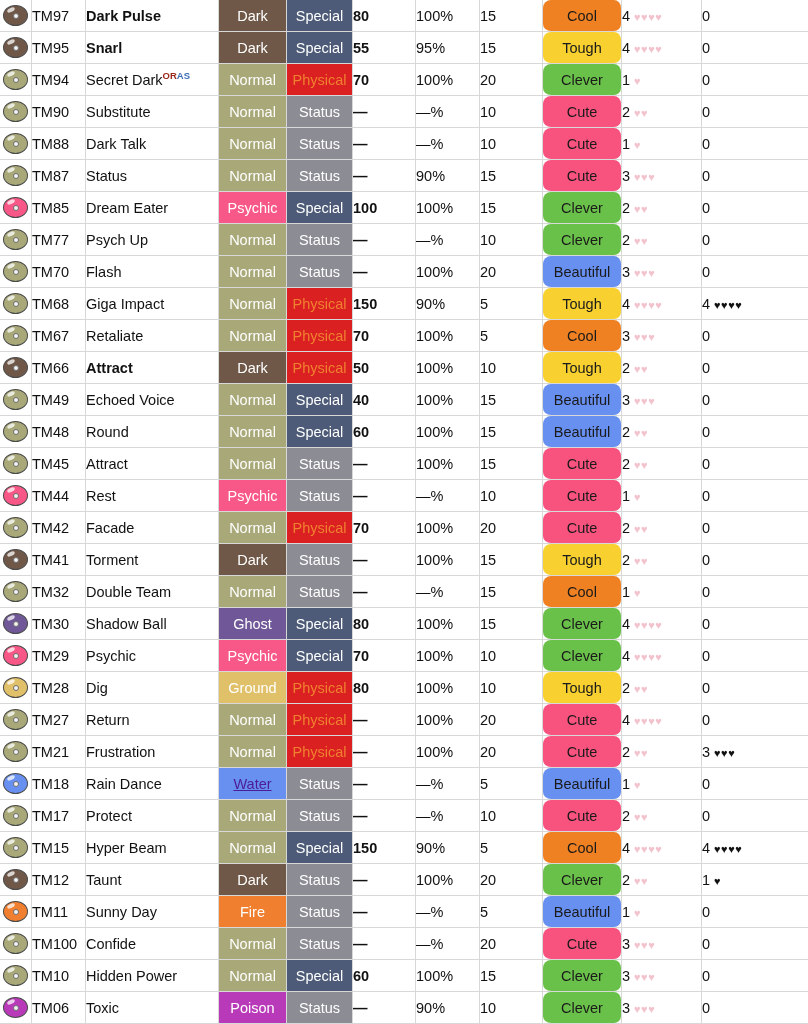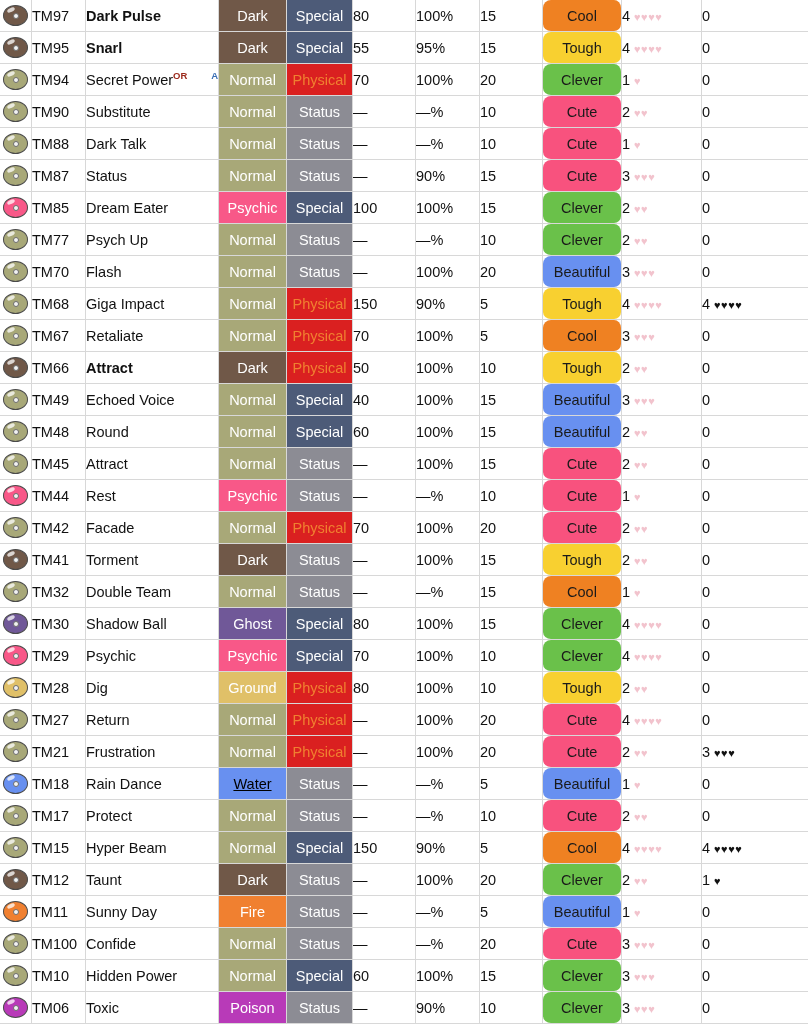--- a/index.html
+++ b/index.html
@@ -30,21 +30,21 @@
     overflow: hidden;
   }
   #move-table tr td:last-child { border-right: none; }
 
   
   .c-icon    { width: 31px;  }
   .c-num     { width: 53px;  }
   .c-name    { width: 132px; }
   .c-type    { width: 67px;  }
   .c-cat     { width: 65px;  }
-  .c-power   { width: 62px;  }
+  .c-power   { width: 62px; font-weight: bold;  }
   .c-acc     { width: 63px;  }
   .c-pp      { width: 62px;  }
   .c-contest { width: 78px; border-radius: 8px;  }
   .c-appeal  { width: 79px;  }
   .c-jam     { width: 116px; }
 
   .c-icon { border-right: 1px solid #e2e2e2; text-align: center; }
   .c-num, .c-name, .c-power, .c-acc, .c-pp, .c-appeal, .c-jam { padding-left: 5px; }
   .c-type, .c-cat, .c-contest { text-align: center; }
 
@@ -64,21 +64,21 @@
   }
   .name-bold { font-weight: bold; }
 
   .sup-oras {
     font-size: 9.5px;
     font-weight: bold;
     vertical-align: super;
     line-height: 0;
   }
   .sup-or { color: #9c2a1c; }
-  .sup-as { color: #3b6fb5; padding-left: 24px; }
+  .sup-as { color: #3b6fb5; }
 
   .hearts-appeal { color: #f2c3cd; font-size: 11px; letter-spacing: 0.5px; margin-left: 4px; }
   .hearts-jam    { color: #111111; font-size: 11px; letter-spacing: 0.5px; margin-left: 4px; }
 
   
   .disc {
     width: 25px; height: 21px;
     display: inline-block;
     position: relative;
     vertical-align: middle;
@@ -145,21 +145,21 @@
         <td class="c-pp">15</td>
         <td class="c-contest">
           <div class="fill" style="background: rgb(248, 208, 48); color: rgb(26, 26, 26);">Tough</div>
         </td>
         <td class="c-appeal"><span>4</span><span class="hearts-appeal">♥♥♥♥</span></td>
         <td class="c-jam"><span>0</span></td>
       </tr>
       <tr>
         <td class="c-icon"><span class="disc"><span class="outer" style="background: rgb(168, 168, 120);"></span><span class="shine"></span><span class="hole"></span></span></td>
         <td class="c-num">TM94</td>
-        <td class="c-name"><span>Secret Power</span><span class="sup-oras"><span class="sup-or">OR</span><span class="sup-as">AS</span></span></td>
+        <td class="c-name"><span>Secret Dark</span><span class="sup-oras"><span class="sup-or">OR</span><span class="sup-as">AS</span></span></td>
         <td class="c-type">
           <div class="fill" style="background: rgb(168, 168, 120); color: rgb(255, 255, 255);">Normal</div>
         </td>
         <td class="c-cat">
           <div class="fill" style="background: rgb(218, 32, 32); color: rgb(240, 128, 48);">Physical</div>
         </td>
         <td class="c-power">70</td>
         <td class="c-acc">100%</td>
         <td class="c-pp">20</td>
         <td class="c-contest">
@@ -565,21 +565,21 @@
           <div class="fill" style="background: rgb(248, 82, 126); color: rgb(26, 26, 26);">Cute</div>
         </td>
         <td class="c-appeal"><span>2</span><span class="hearts-appeal">♥♥</span></td>
         <td class="c-jam"><span>3</span><span class="hearts-jam">♥♥♥</span></td>
       </tr>
       <tr>
         <td class="c-icon"><span class="disc"><span class="outer" style="background: rgb(104, 144, 240);"></span><span class="shine"></span><span class="hole"></span></span></td>
         <td class="c-num">TM18</td>
         <td class="c-name"><span>Rain Dance</span></td>
         <td class="c-type">
-          <div class="fill" style="background: rgb(104, 144, 240); color: #000000; text-decoration: underline;">Water</div>
+          <div class="fill" style="background: rgb(104, 144, 240); color: #4c1d95; text-decoration: underline;">Water</div>
         </td>
         <td class="c-cat">
           <div class="fill" style="background: rgb(140, 140, 148); color: rgb(255, 255, 255);">Status</div>
         </td>
         <td class="c-power">—</td>
         <td class="c-acc">—%</td>
         <td class="c-pp">5</td>
         <td class="c-contest">
           <div class="fill" style="background: rgb(104, 144, 240); color: rgb(26, 26, 26);">Beautiful</div>
         </td>

